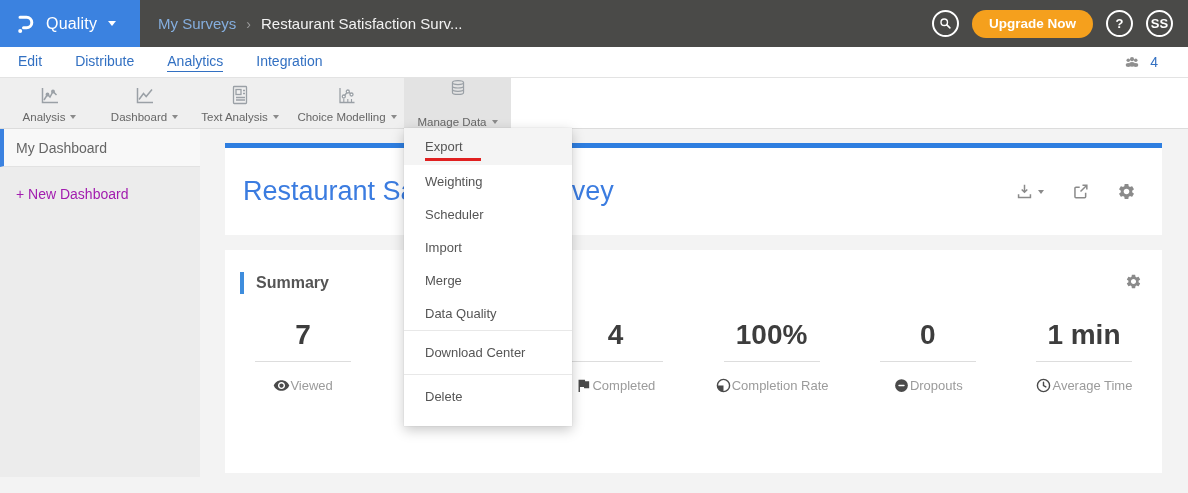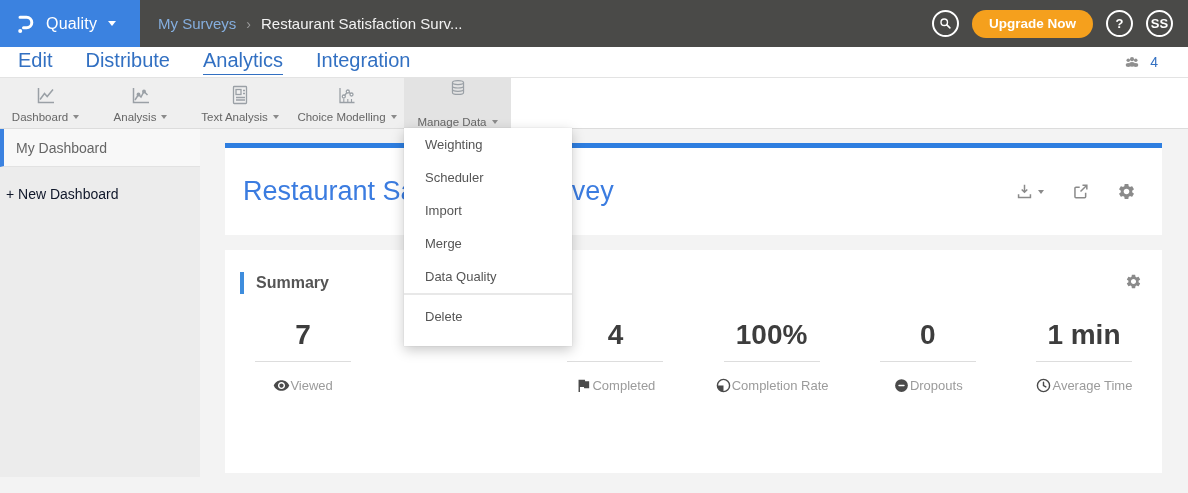--- a/index.html
+++ b/index.html
@@ -20,41 +20,41 @@
   .topbar-right { margin-left:auto; display:flex; align-items:center; gap:13px; padding-right:15px; }
   .circle-btn { width:27px; height:27px; border-radius:50%; border:2px solid #fff; background:transparent; color:#fff;
     display:flex; align-items:center; justify-content:center; font-size:13px; font-weight:bold; cursor:pointer; }
   .circle-btn .icon { width:15px; height:15px; }
   .upgrade-btn { height:28px; border-radius:14px; background:#f5a01d; color:#fff; border:none; font-size:13.5px; font-weight:bold;
     padding:0 17px; font-family:inherit; cursor:pointer; }
 
   
   .navtabs { position:absolute; top:47px; left:0; right:0; height:31px; background:#fff; border-bottom:1px solid #e3e3e3;
     display:flex; align-items:center; gap:33px; padding:0 18px; }
-  .navtab { color:#3270c2; font-size:20px; cursor:pointer; padding-bottom:2px; border-bottom:1px solid transparent; }
+  .navtab { color:#3270c2; font-size:14px; cursor:pointer; padding-bottom:2px; border-bottom:1px solid transparent; }
   .navtab.active { border-bottom-color:#3270c2;text-align:center; }
   .collab { margin-left:auto; margin-right:12px; display:flex; align-items:center; gap:8px; cursor:pointer; }
   .collab .icon { width:20px; height:20px; color:#8f8f8f; }
   .collab-count { color:#3270c2; font-size:14px; }
 
   
   .toolbar { position:absolute; top:78px; left:0; right:0; height:51px; background:#fff; border-bottom:1px solid #dcdcdc; }
   .toolbar-items { display:flex; height:100%; background:#efefef; width:max-content; }
   .tool-item { display:flex; flex-direction:column; align-items:center; justify-content:center; gap:4px; color:#666; cursor:pointer; }
   .tool-item.w1{width:91px;} .tool-item.w2{width:99px;} .tool-item.w3{width:100px;} .tool-item.w4{width:114px;} .tool-item.w5{width:107px;gap:19px;}
   .tool-item.active { background:#e3e3e3; }
   .tool-item .icon { width:24px; height:24px; color:#9aa0a6; }
   .tool-label { font-size:11.5px; display:flex; align-items:center; gap:5px; color:#666; }
   .tool-label .caret { border-top-width:4px; border-left-width:3.5px; border-right-width:3.5px; color:#8a8a8a; }
 
   
   .sidebar { position:absolute; top:129px; left:0; bottom:16px; width:200px; background:#ececec; }
   .dash-item { height:38px; background:#f8f8f8; border-left:4px solid #3b82e0; border-bottom:1px solid #e2e2e2;
     display:flex; align-items:center; padding-left:12px; color:#666; font-size:14px; cursor:pointer; }
-  .new-dash { margin:19px 0 0 6px; color:#0f172a; font-size:14px; cursor:pointer; }
+  .new-dash { margin:19px 0 0 16px; color:#a21caf; font-size:14px; cursor:pointer; }
 
   
   .main { position:absolute; top:129px; left:200px; right:0; bottom:0; background:#f3f3f3; padding:14px 26px 0 25px; }
   .title-card { background:#fff; border-top:5px solid #2e7ee0; height:92px; display:flex; align-items:center; padding:0 26px 0 18px; }
   .page-title { color:#3b7ce0; font-size:27px; font-weight:500; }
   .title-actions { margin-left:auto; display:flex; align-items:center; gap:27px; color:#8a8a8a; }
   .action-btn { background:none; border:none; color:#8a8a8a; display:flex; align-items:center; gap:4px; cursor:pointer; padding:0; }
   .action-btn .icon { width:19px; height:19px; }
   .action-btn .caret { border-top-width:4px; border-left-width:3.5px; border-right-width:3.5px; }
 
@@ -205,35 +205,35 @@
     <span class="collab">
       <svg class="icon">
           <use href="#sym-group"></use>
         </svg>
       <span class="collab-count">4</span>
     </span>
   </nav>
 
   <div class="toolbar">
     <div class="toolbar-items">
+      <div class="tool-item w2">
+        <svg class="icon">
+            <use href="#sym-chart-analysis"></use>
+          </svg>
+        <span class="tool-label">
+            <span>Analysis</span>
+            <span class="caret"></span>
+          </span>
+      </div>
       <div class="tool-item w1">
         <svg class="icon">
             <use href="#sym-chart-dash"></use>
           </svg>
         <span class="tool-label">
             <span>Dashboard</span>
-            <span class="caret"></span>
-          </span>
-      </div>
-      <div class="tool-item w2">
-        <svg class="icon">
-            <use href="#sym-chart-analysis"></use>
-          </svg>
-        <span class="tool-label">
-            <span>Analysis</span>
             <span class="caret"></span>
           </span>
       </div>
       <div class="tool-item w3">
         <svg class="icon">
             <use href="#sym-textdoc"></use>
           </svg>
         <span class="tool-label">
             <span>Text Analysis</span>
             <span class="caret"></span>
@@ -355,23 +355,28 @@
                 <use href="#sym-clock"></use>
               </svg>
               <span>Average Time</span>
             </div>
         </div>
       </div>
     </section>
   </main>
 
   <div class="dropdown">
+    <div class="menu-item highlighted">
+      <span>Export</span>
+      <span class="menu-underline"></span>
+    </div>
     <div class="menu-item">Weighting</div>
     <div class="menu-item">Scheduler</div>
     <div class="menu-item">Import</div>
     <div class="menu-item">Merge</div>
     <div class="menu-item">Data Quality</div>
     <div class="menu-divider"></div>
+    <div class="menu-item tall">Download Center</div>
     <div class="menu-divider"></div>
     <div class="menu-item tall">Delete</div>
   </div>
 
 </div>
 
 </body></html>

